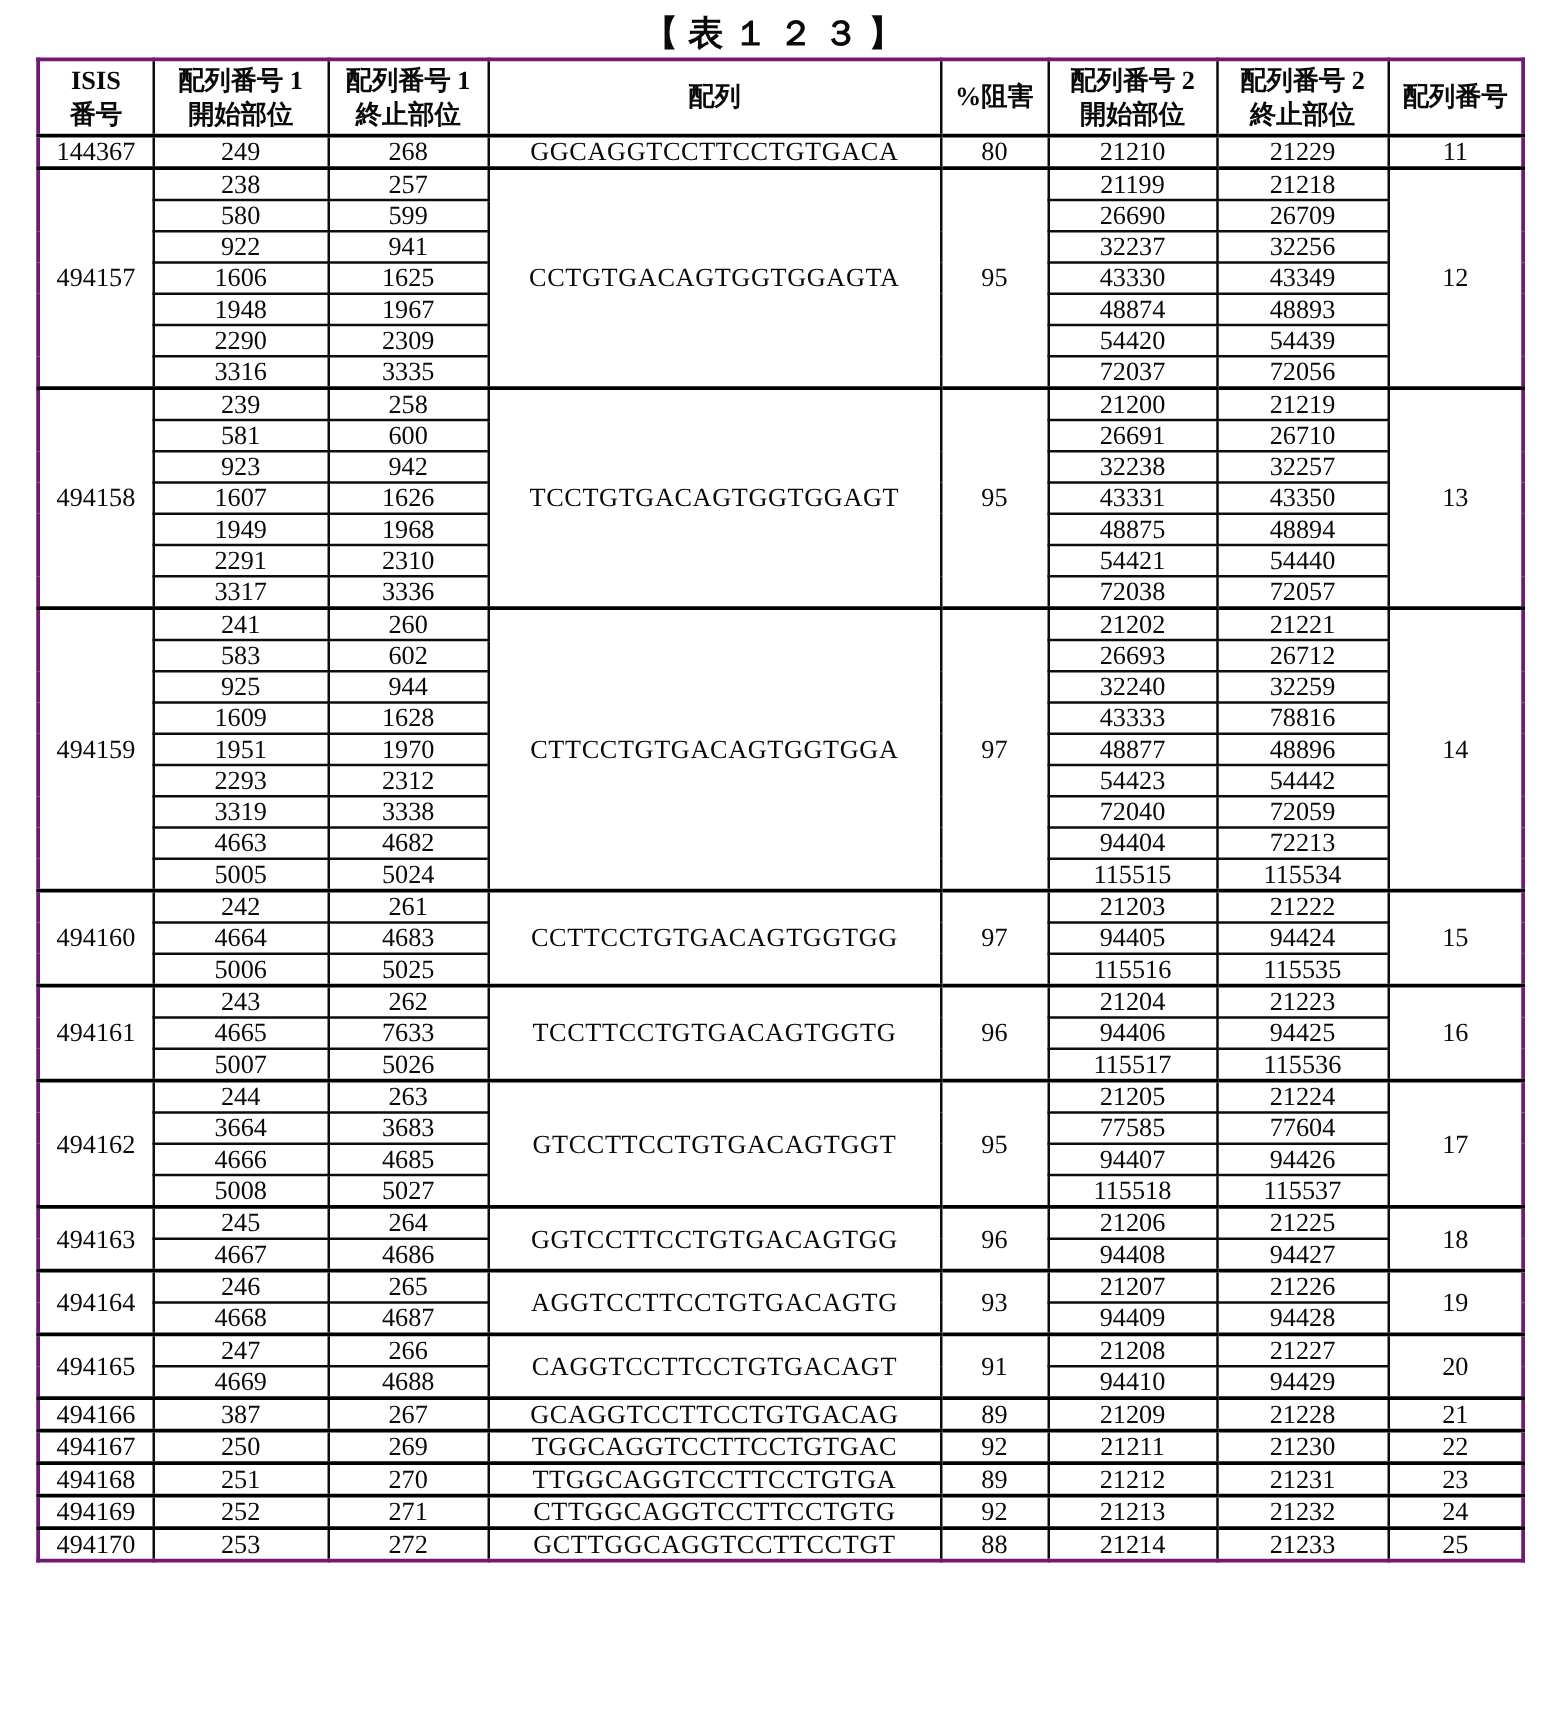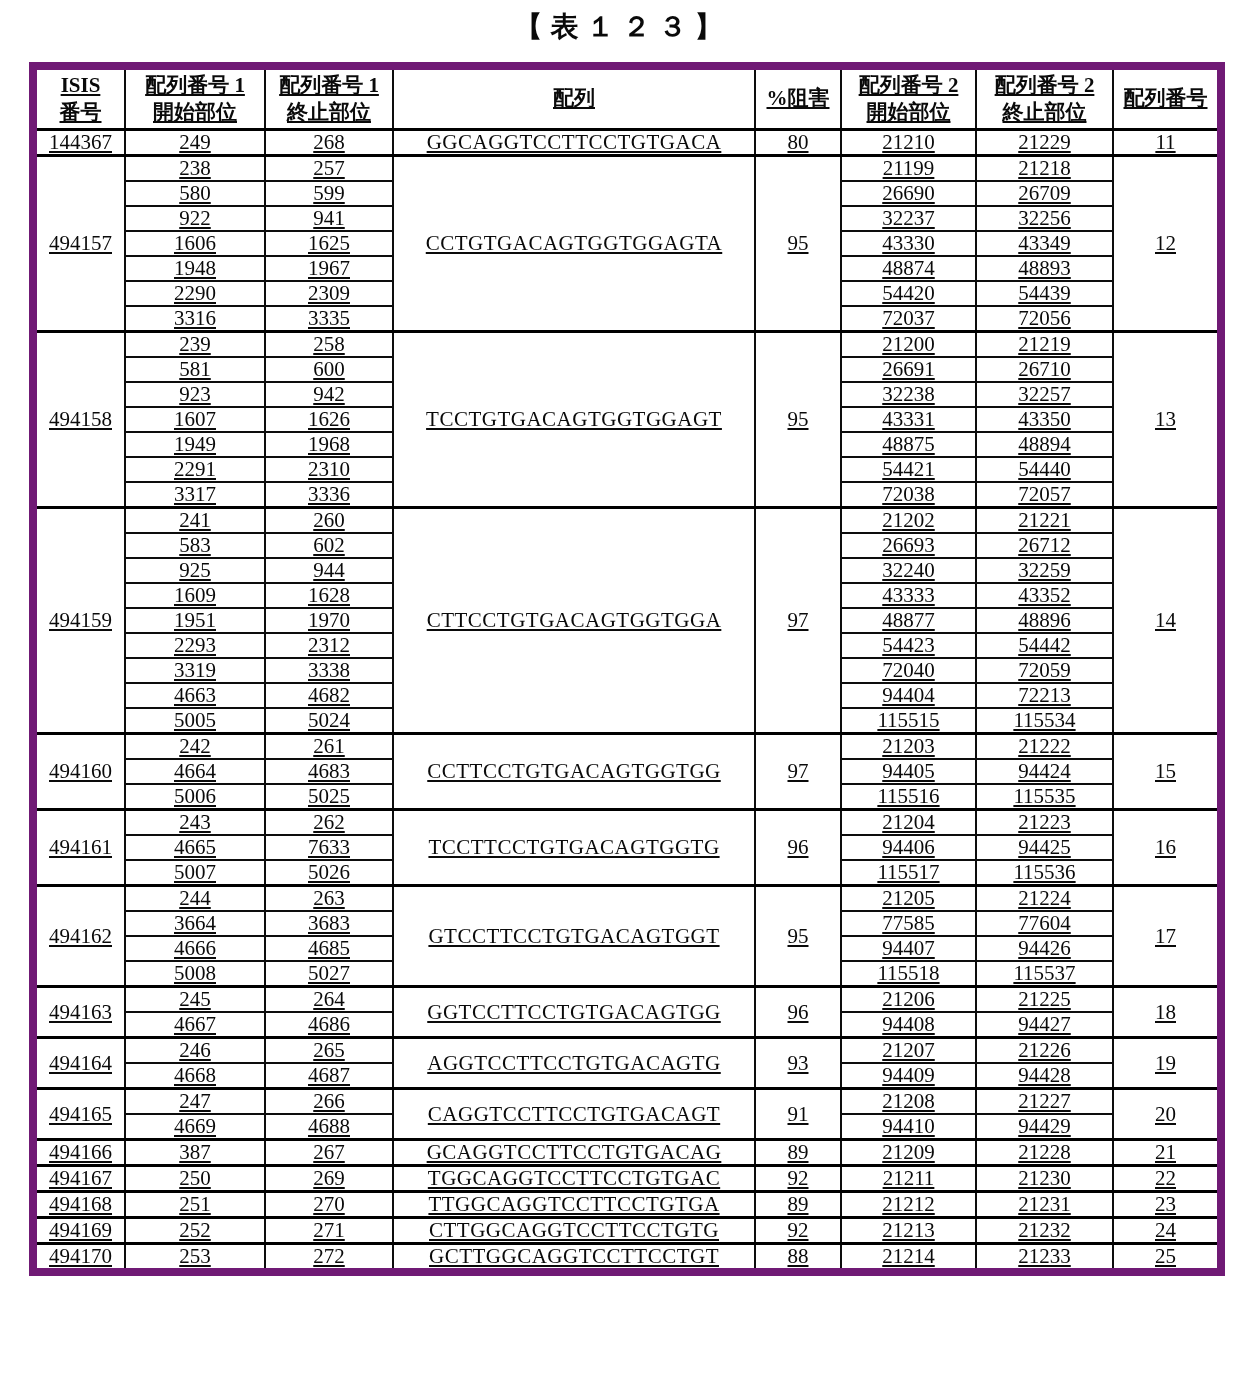--- a/index.html
+++ b/index.html
@@ -15,29 +15,28 @@
     height: 1375px;
     position: relative;
     box-sizing: border-box;
   }
   .doc-title {
     text-align: center;
     font-size: 28px;
     font-weight: bold;
     letter-spacing: 8px;
     padding-top: 8px;
-    margin: 0 0 16px 0;
+    margin: 0 0 0 0;
   }
   table.seq-table {
     border-collapse: collapse;
     table-layout: fixed;
     margin-left: 29px;
     width: 1188px;
-    border: 8px solid #701a75;
-    text-decoration: underline;
+    border: 3px solid #701a75;
   }
   table.seq-table th,
   table.seq-table td {
     border: 2px solid #0d0d0d;
     text-align: center;
     vertical-align: middle;
     padding: 0 2px;
     overflow: hidden;
   }
   table.seq-table th {
@@ -219,21 +218,21 @@
         <tr>
           <td>925</td>
           <td>944</td>
           <td>32240</td>
           <td>32259</td>
         </tr>
         <tr>
           <td>1609</td>
           <td>1628</td>
           <td>43333</td>
-          <td>43352</td>
+          <td>78816</td>
         </tr>
         <tr>
           <td>1951</td>
           <td>1970</td>
           <td>48877</td>
           <td>48896</td>
         </tr>
         <tr>
           <td>2293</td>
           <td>2312</td>

